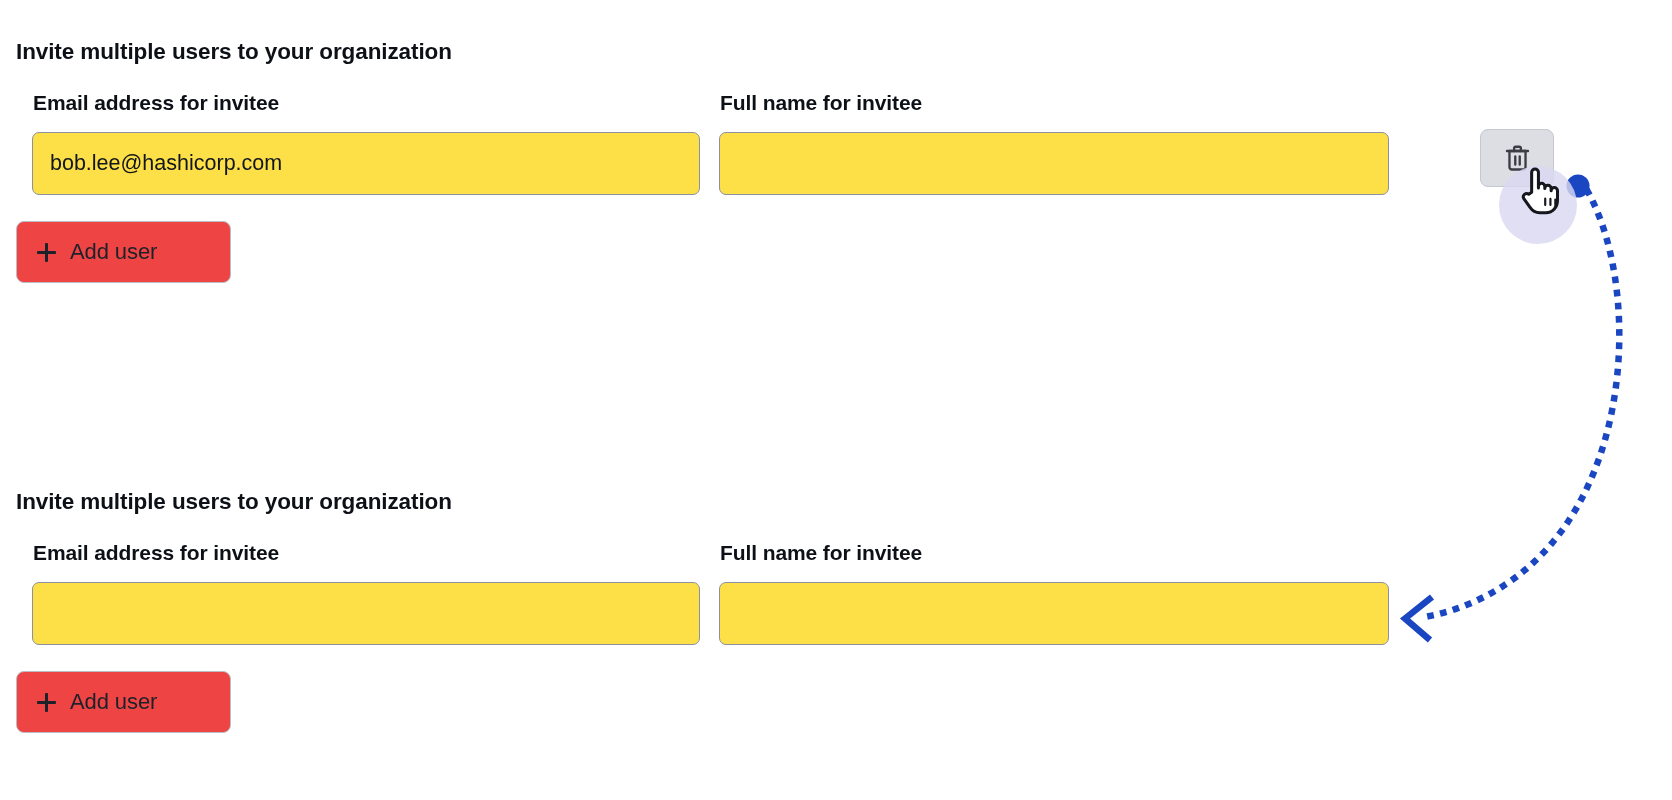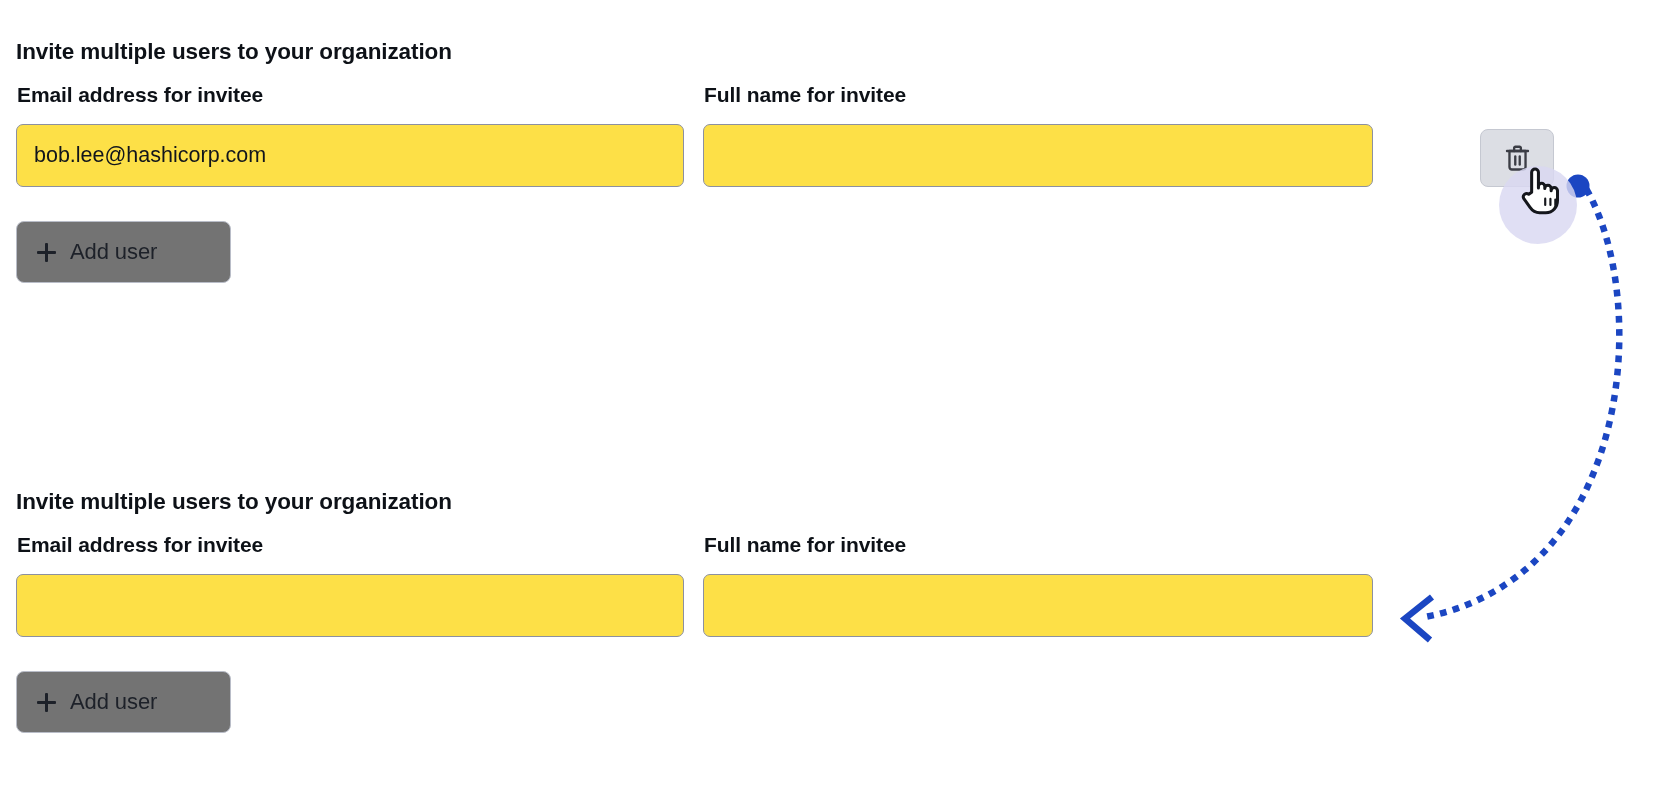--- a/index.html
+++ b/index.html
@@ -50,21 +50,22 @@
   .fields-row {
     position: absolute;
     left: 0;
     top: 78px;
     width: 1672px;
     height: 110px;
   }
 
   .field {
     position: absolute;
-    top: 4px;
+    top: 12px;
+    margin-left: 16px;
   }
   .field-email { left: 16px; width: 668px; }
   .field-name  { left: 703px; width: 670px; }
 
   .field-label {
     font-size: 21px;
     font-weight: 700;
     color: #0d1117;
     letter-spacing: -0.1px;
     line-height: 1.2;
@@ -112,21 +113,21 @@
   .add-user-btn {
     position: absolute;
     left: 16px;
     top: 221px;
     box-sizing: border-box;
     height: 62px;
     min-width: 215px;
     padding: 0 24px 0 20px;
     border: 1.4px solid #b9bdc8;
     border-radius: 8px;
-    background: #737373;
+    background: #ef4444;
     color: #1d2129;
     font-family: "Liberation Sans", sans-serif;
     font-size: 22px;
     letter-spacing: -0.1px;
     cursor: pointer;
     display: inline-flex;
     align-items: center;
     gap: 14px;
     white-space: nowrap;
   }

